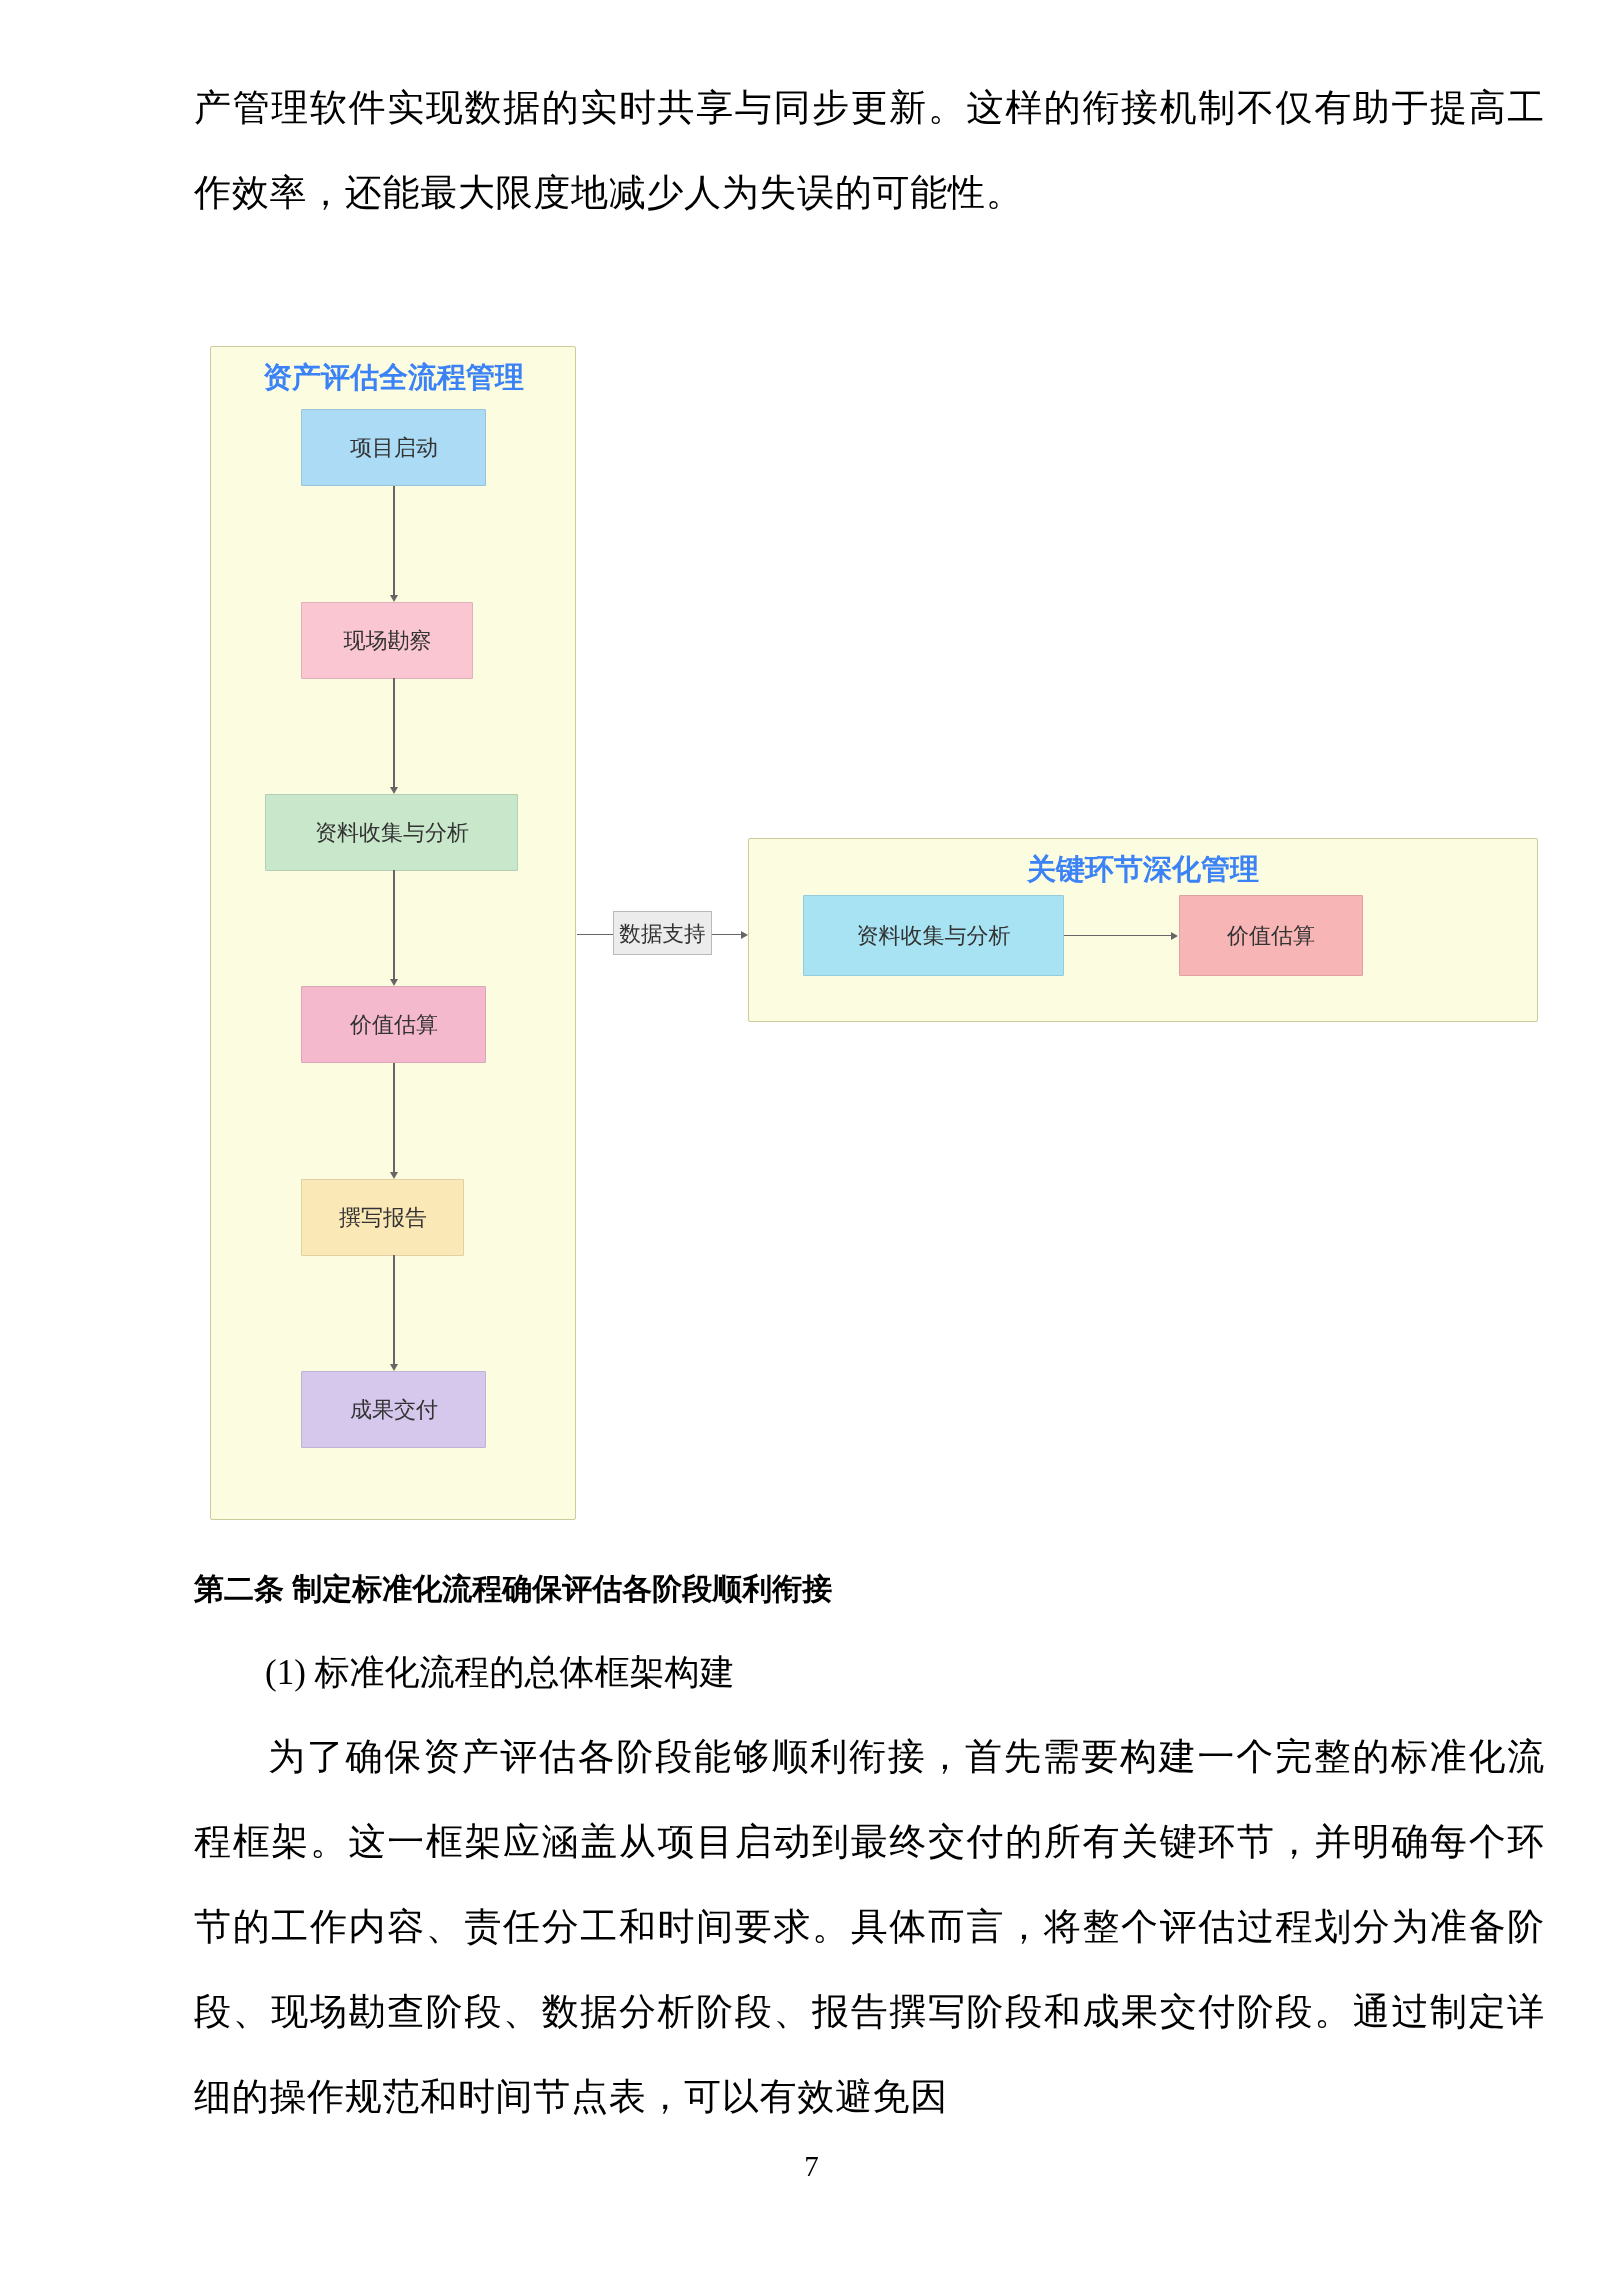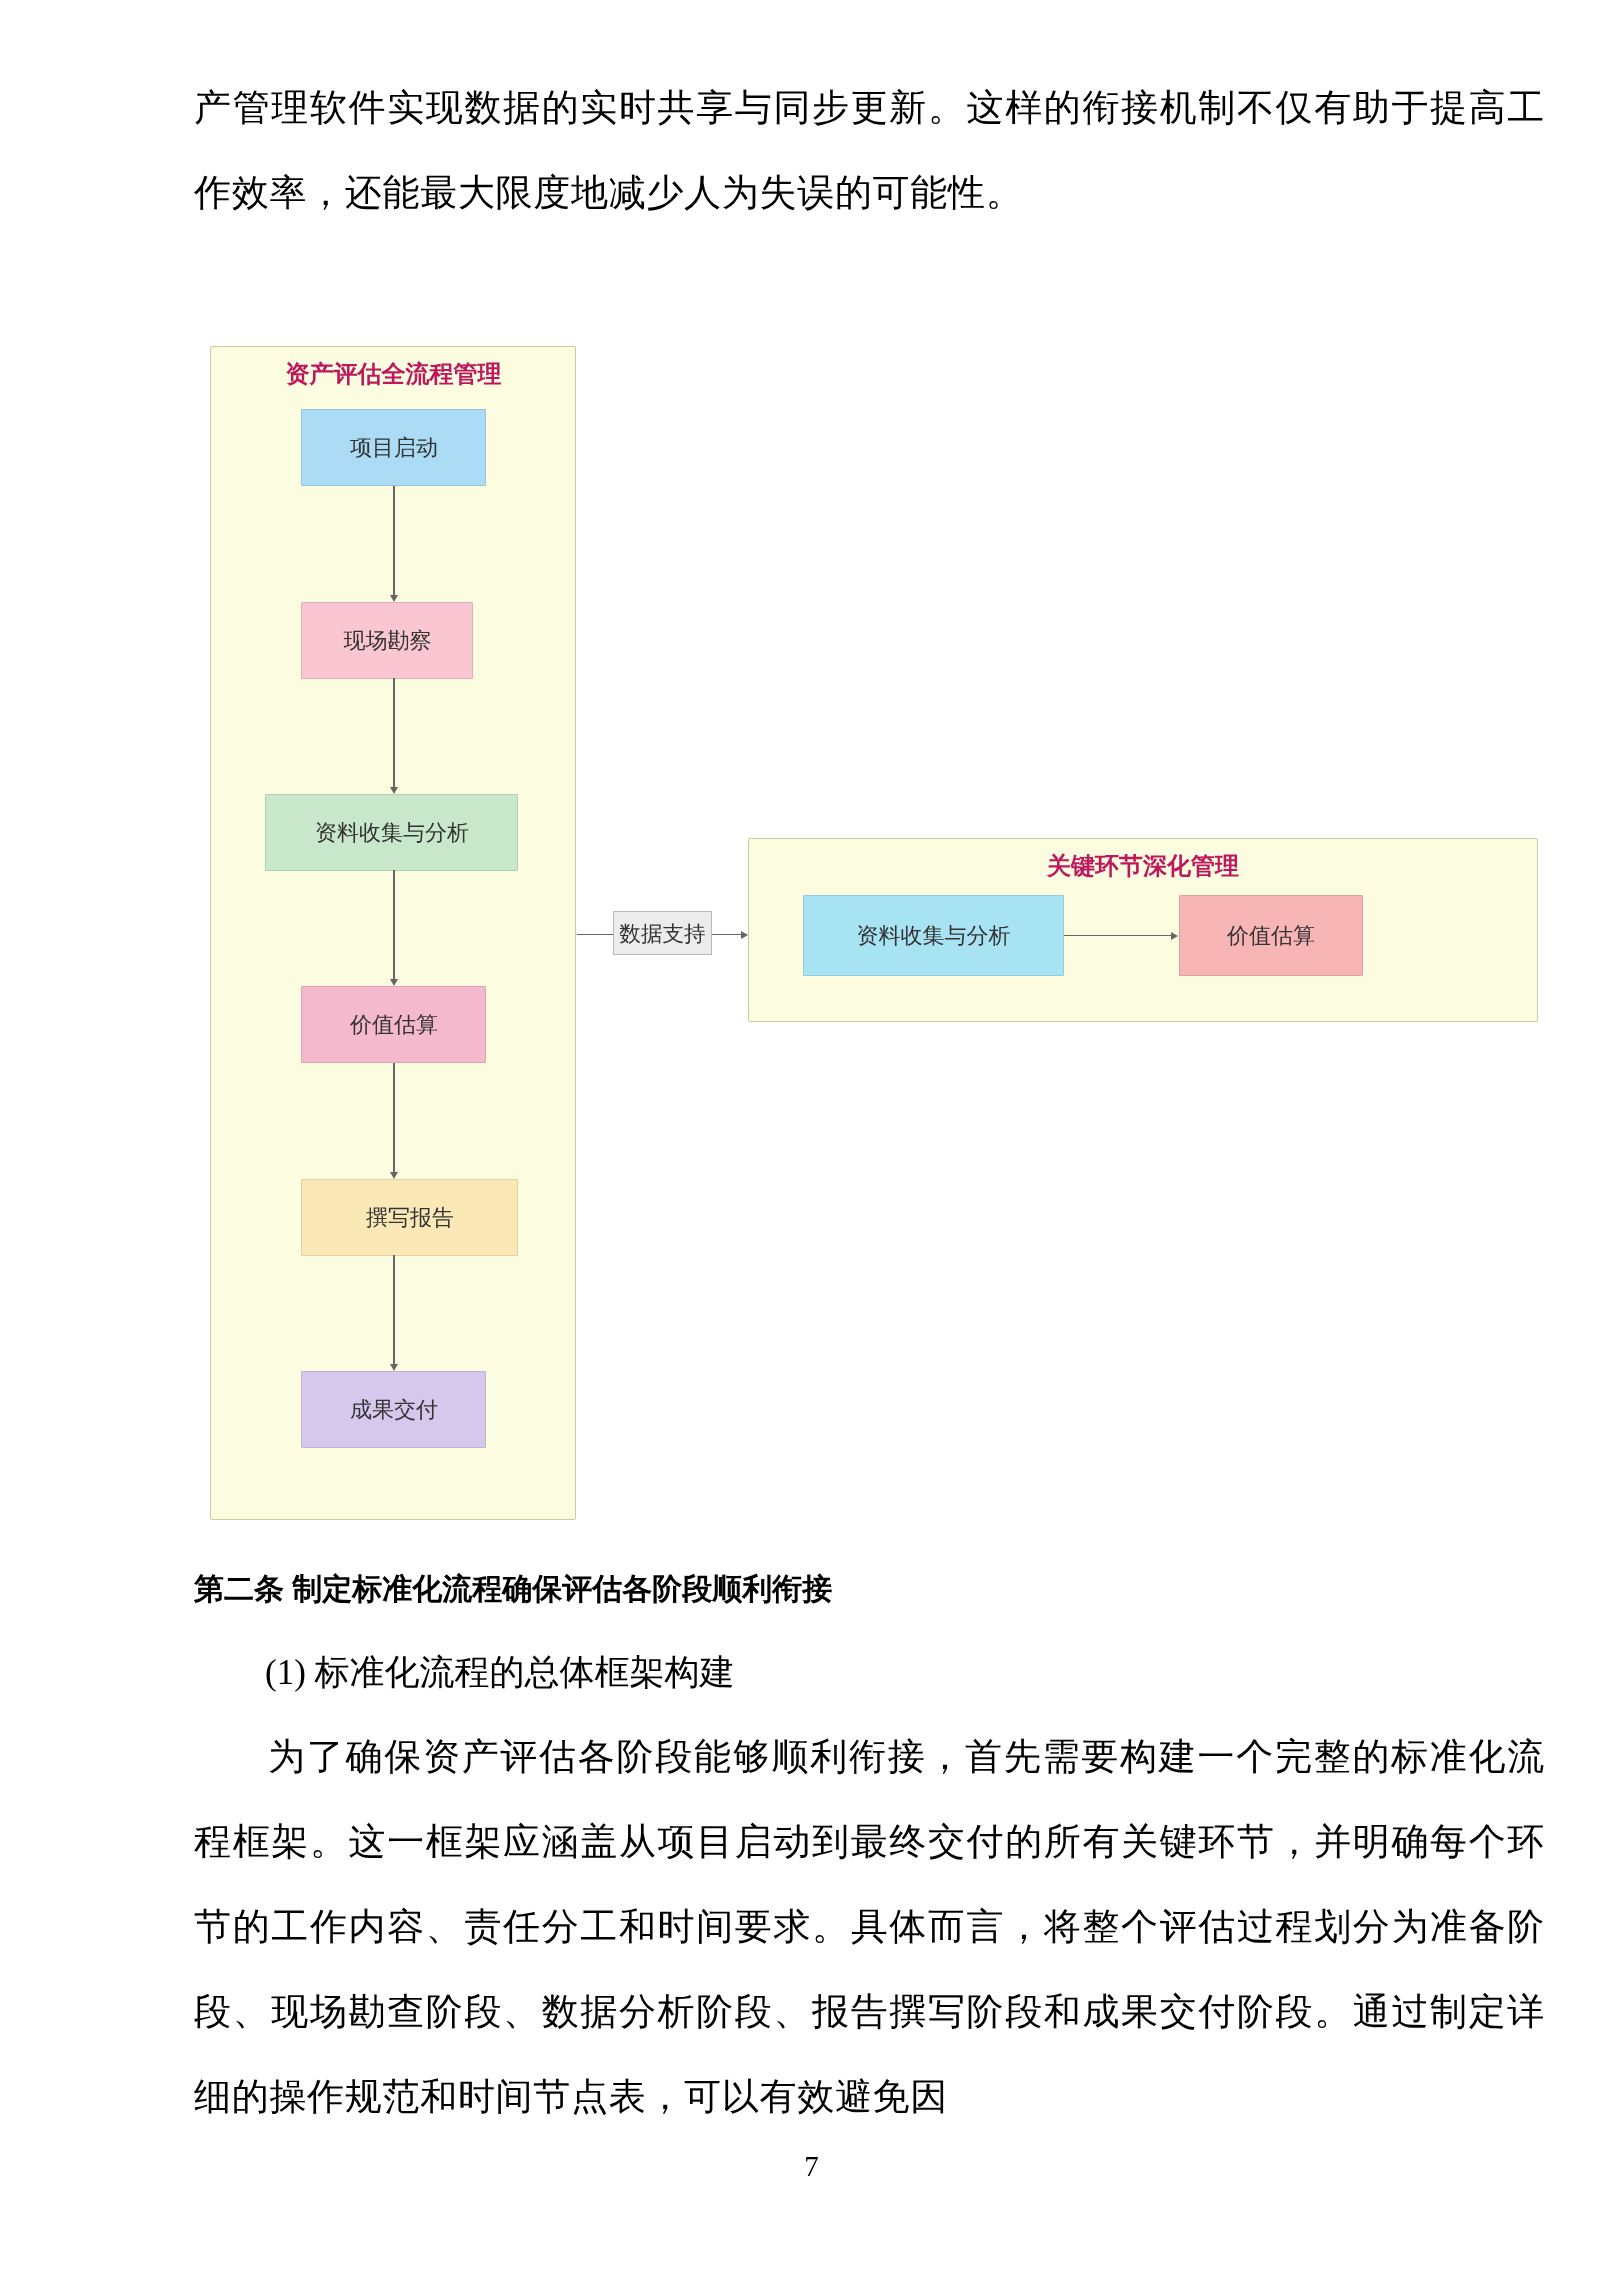--- a/index.html
+++ b/index.html
@@ -37,23 +37,23 @@
       position: absolute;
       border: 1.3px solid;
       border-radius: 2px;
     }
     .panel-title {
       position: absolute;
       top: 10.5px;
       left: 0;
       width: 100%;
       text-align: center;
-      font-size: 24px;
+      font-size: 29px;
       font-weight: bold;
-      color: #be185d;
+      color: #3b82f6;
     }
     .panel-main { left: 16.4px;  top: 0px;   width: 366px;  height: 1174px; }
     .panel-detail { left: 554px; top: 492px; width: 790px; height: 184px; }
 
     .node {
       position: absolute;
       height: 77px;
       display: flex;
       align-items: center;
       justify-content: center;
@@ -159,21 +159,21 @@
       <div class="node" style="left: 54px; top: 447px; width: 253px; background-color: rgb(201, 231, 202);">
         <span>资料收集与分析</span>
       </div>
       <div class="varrow" style="left:182px; top:523px; height:109px;"></div>
 
       <div class="node" style="left: 90px; top: 639px; width: 185px; background-color: rgb(245, 185, 205);">
         <span>价值估算</span>
       </div>
       <div class="varrow" style="left:182px; top:716px; height:109px;"></div>
 
-      <div class="node" style="left: 90px; top: 832px; width: 217px; background-color: rgb(250, 232, 182);">
+      <div class="node" style="left: 90px; top: 832px; width: 163px; background-color: rgb(250, 232, 182);">
         <span>撰写报告</span>
       </div>
       <div class="varrow" style="left:182px; top:908px; height:109px;"></div>
 
       <div class="node" style="left: 90px; top: 1024px; width: 185px; background-color: rgb(214, 199, 237);">
         <span>成果交付</span>
       </div>
     </div>
 
     <div class="harrow" style="left:383px; top:588px; width:164px;"></div>

